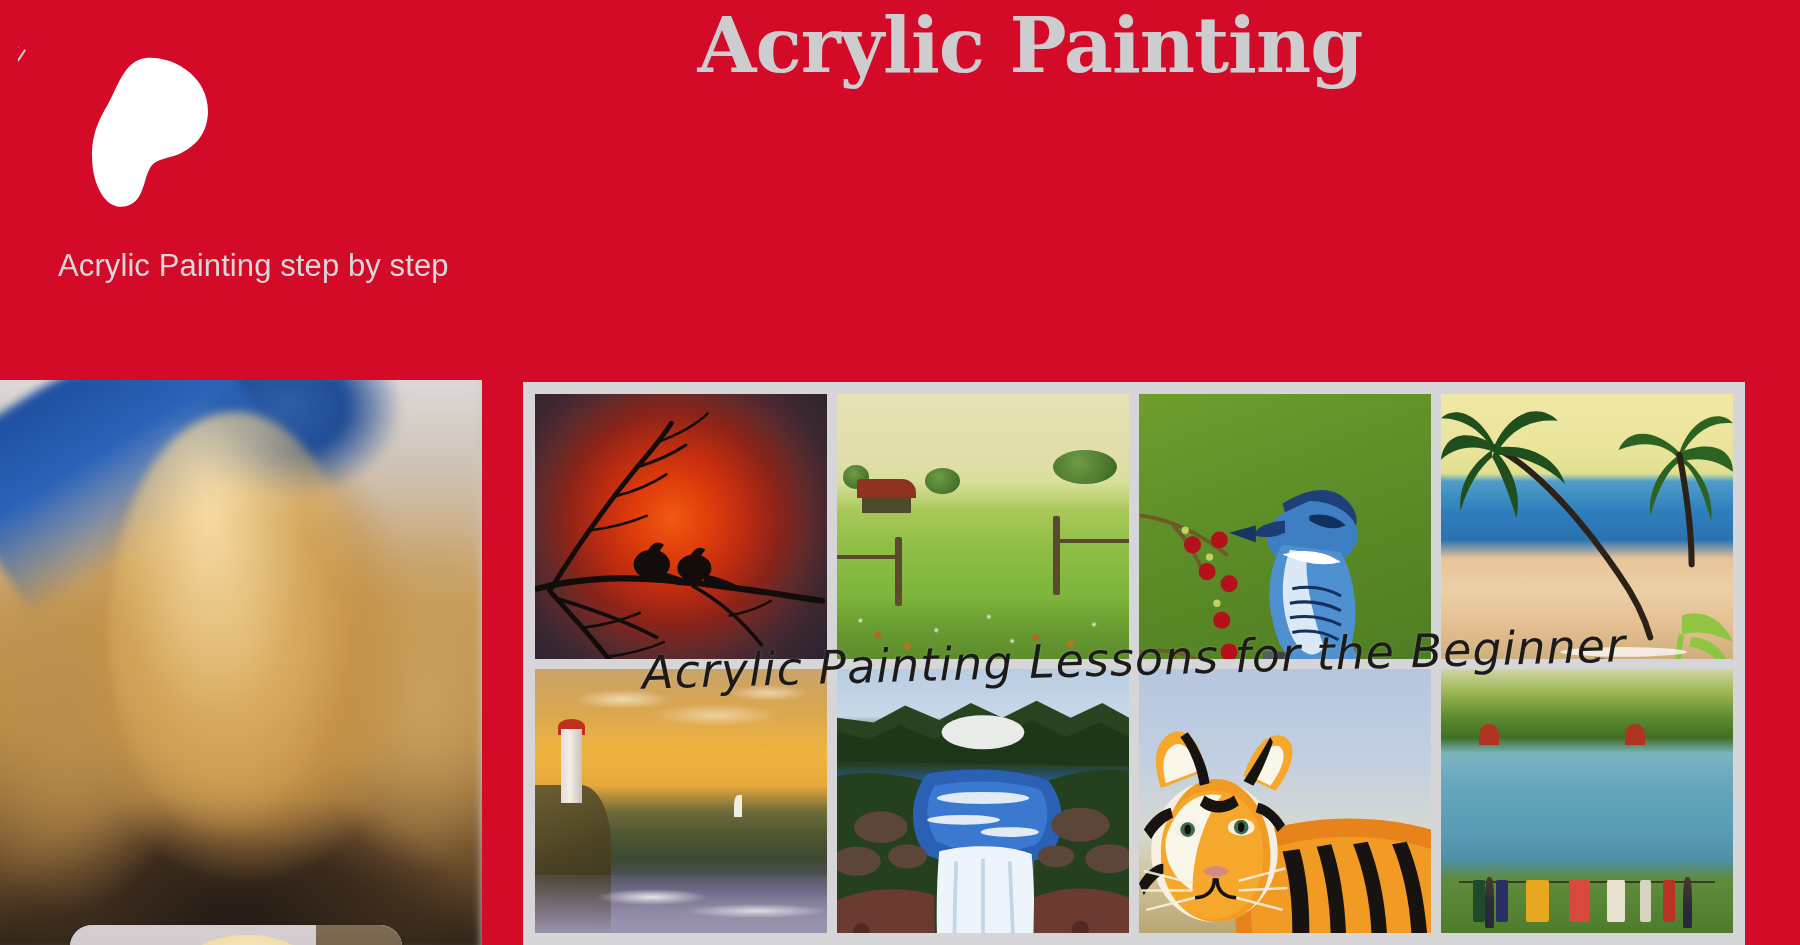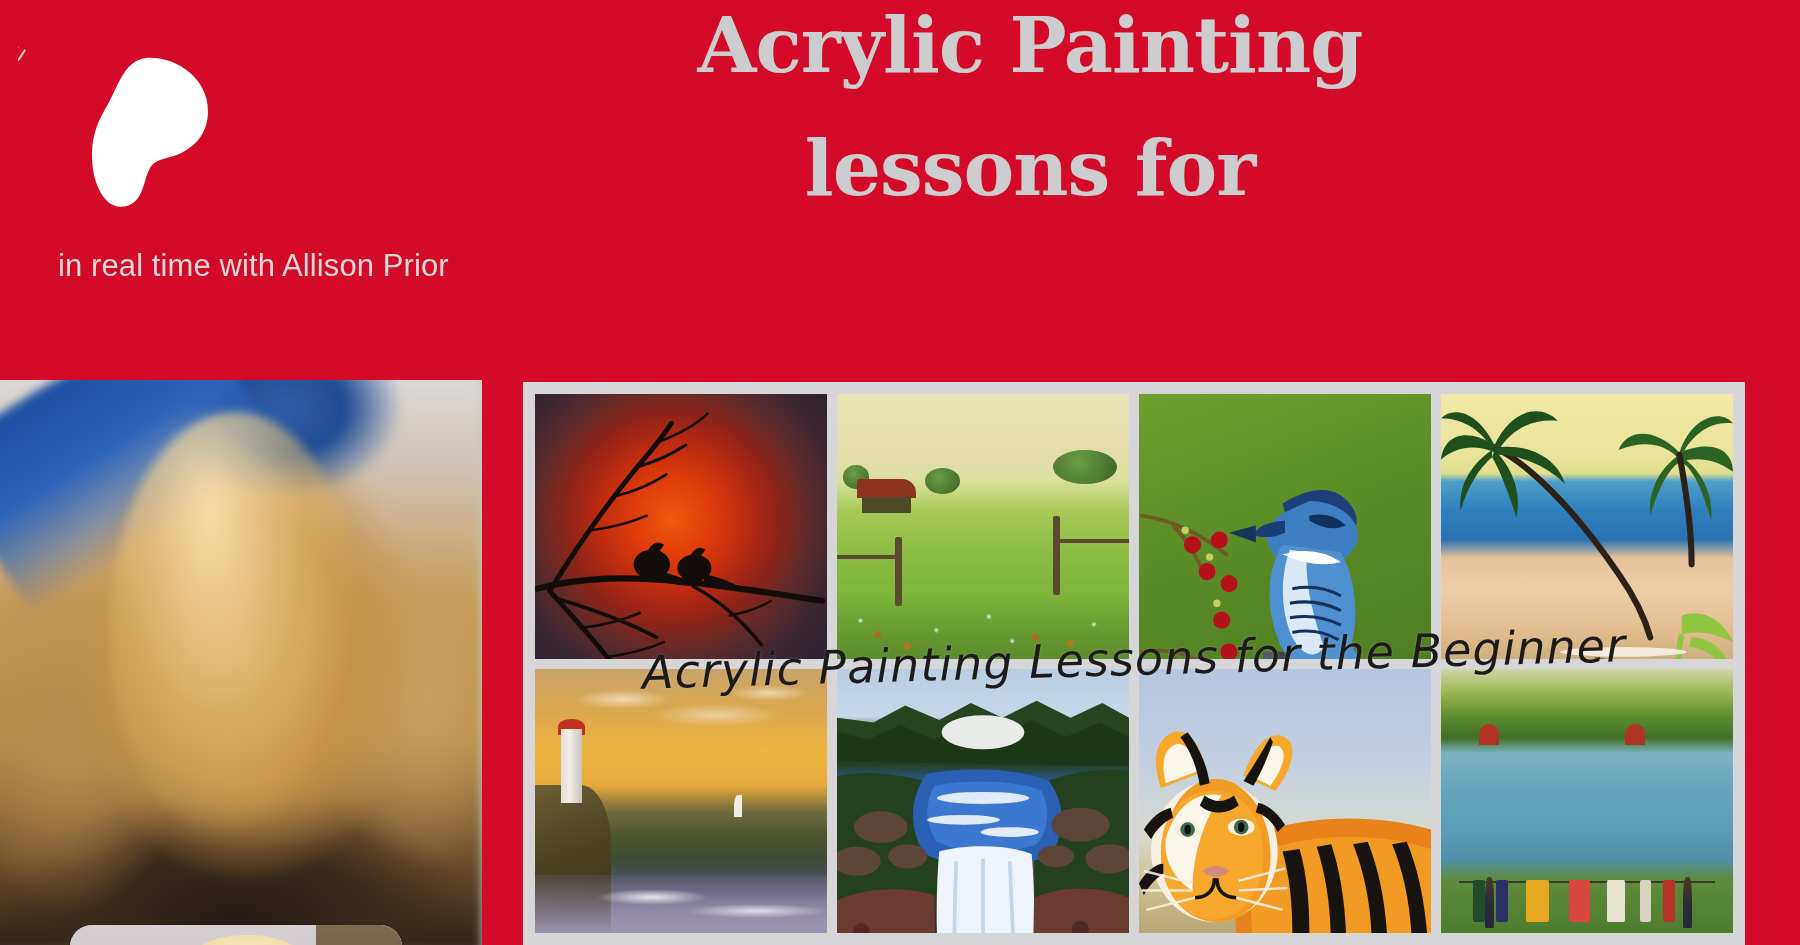--- a/index.html
+++ b/index.html
@@ -318,26 +318,25 @@
     <text>
       <textPath href="#logoArc" startOffset="4%">YOUTUBE</textPath>
     </text>
   </svg>
   <svg class="palette-blob" viewBox="0 0 126 152">
     <path d="M62 2C92 0 124 22 124 55c0 26-18 41-38 46-10 3-16 4-20 11-5 9-6 22-12 30-7 10-22 12-31 3C13 135 8 118 8 100 8 76 16 62 24 48 33 33 40 4 62 2Z" fill="#ffffff"></path>
   </svg>
 </div>
 
 <div id="channel-subtitle">
-  <div>in real time with Allison Prior</div>
+  <div>Acrylic Painting step by step</div>
 </div>
 
 <div id="main-title">
   <span class="tl">Acrylic Painting</span>
-  <span class="tl">lessons for</span>
 </div>
 
 <div id="video-panel">
   <div id="video-bg">
     <div class="bg-blue-edge"></div>
     <div class="bg-hair-sheen"></div>
   </div>
 
   <div id="video-inset">
     <div class="room-bg"></div>

